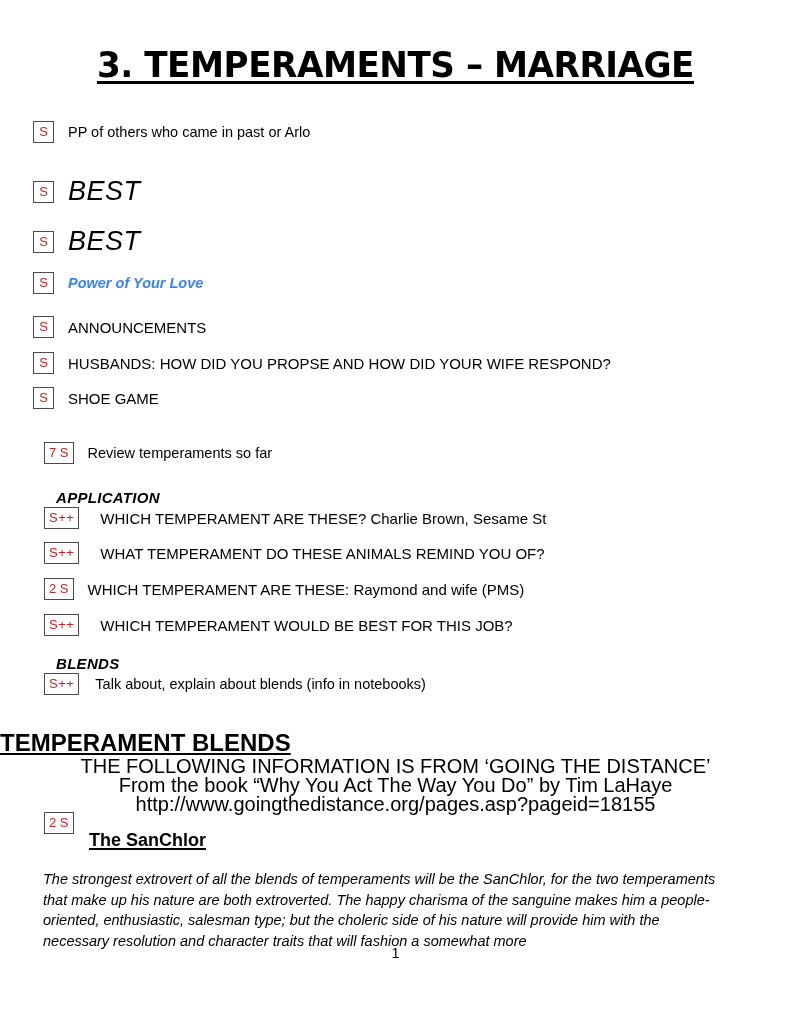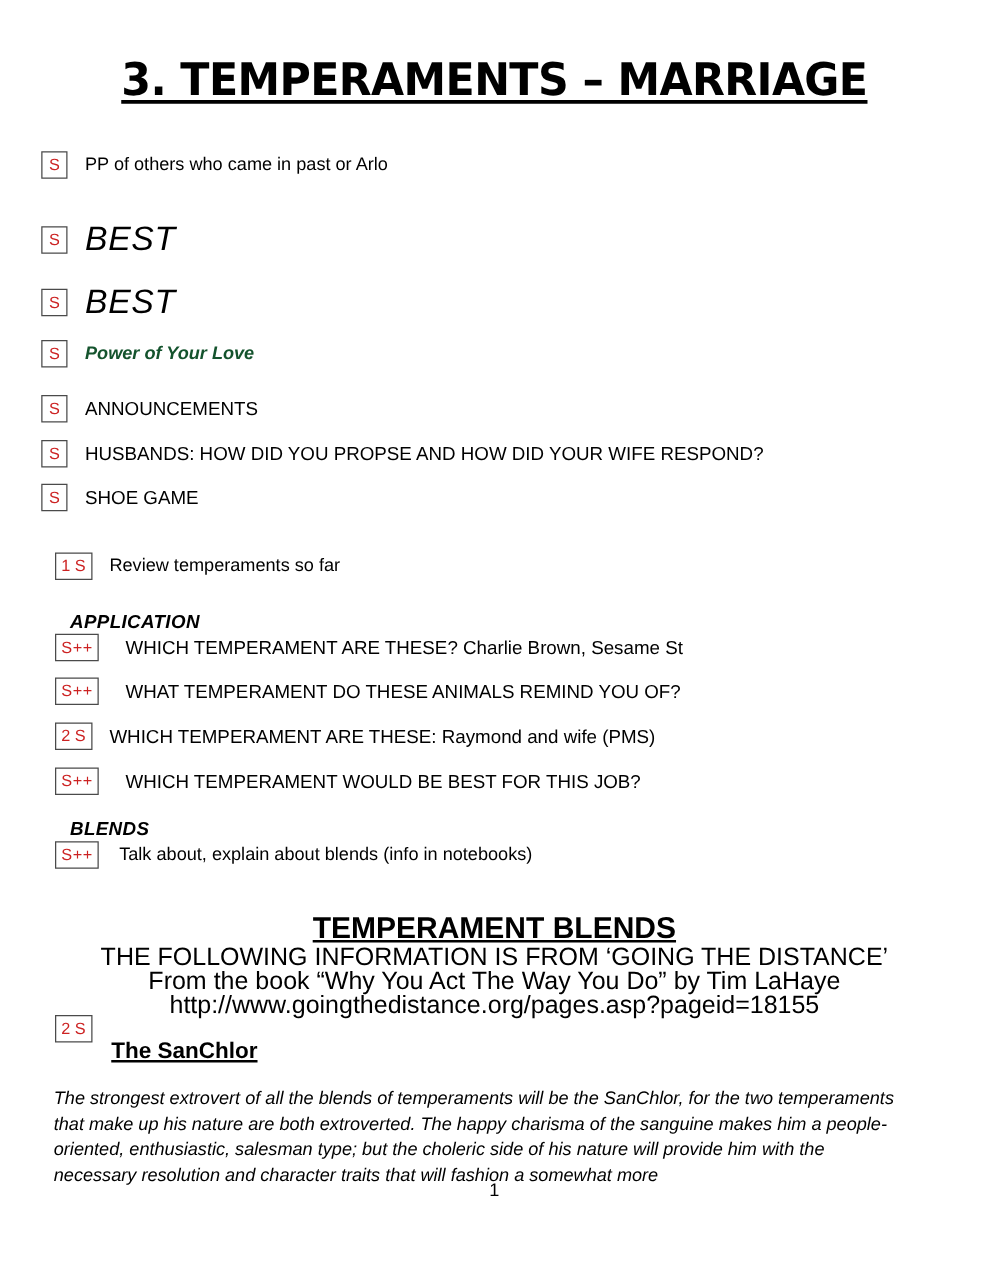--- a/index.html
+++ b/index.html
@@ -68,39 +68,39 @@
     align-items: center;
     white-space: nowrap;
   }
   .row .label {
     margin-left: 14px;
   }
 
   .lbl-normal   { font-size: 14.5px; }
   .lbl-caps     { font-size: 15px; }
   .lbl-big      { font-size: 27px; font-style: italic; font-family: "Liberation Sans", sans-serif; letter-spacing: 0.5px; }
-  .lbl-green    { font-size: 14.5px; font-weight: bold; font-style: italic; color: #14532d; }
+  .lbl-green    { font-size: 14.5px; font-weight: bold; font-style: italic; color: #3b82f6; }
 
   
   .section-head {
     position: absolute;
     font-size: 15px;
     font-weight: bold;
     font-style: italic;
     letter-spacing: 0.3px;
     margin-left: 12px;
   }
 
   
   .blends-title {
     position: absolute;
     top: 729px;
     left: 0;
     width: 791px;
-    text-align: center;
+    text-align: left;
     font-size: 24px;
     font-weight: bold;
     text-decoration: underline;
     text-decoration-thickness: 2px;
     text-underline-offset: 2px;
   }
   .blends-sub {
     position: absolute;
     left: 0;
     width: 791px;
@@ -180,21 +180,21 @@
     <span class="sbox">S</span>
     <span class="label lbl-caps">HUSBANDS: HOW DID YOU PROPSE AND HOW DID YOUR WIFE RESPOND?</span>
   </div>
 
   <div class="row" style="top:387px; left:33px;">
     <span class="sbox">S</span>
     <span class="label lbl-caps">SHOE GAME</span>
   </div>
 
   <div class="row" style="top:442px; left:44px;">
-    <span class="sbox num">1 S</span>
+    <span class="sbox num">7 S</span>
     <span class="label lbl-normal">Review temperaments so far</span>
   </div>
 
   <div class="section-head" style="top:489px; left:44px;">APPLICATION</div>
 
   <div class="row" style="top:507px; left:44px;">
     <span class="sbox wide">S++</span>
     <span class="label lbl-caps" style="margin-left:21px;">WHICH TEMPERAMENT ARE THESE?  Charlie Brown, Sesame St</span>
   </div>
 

